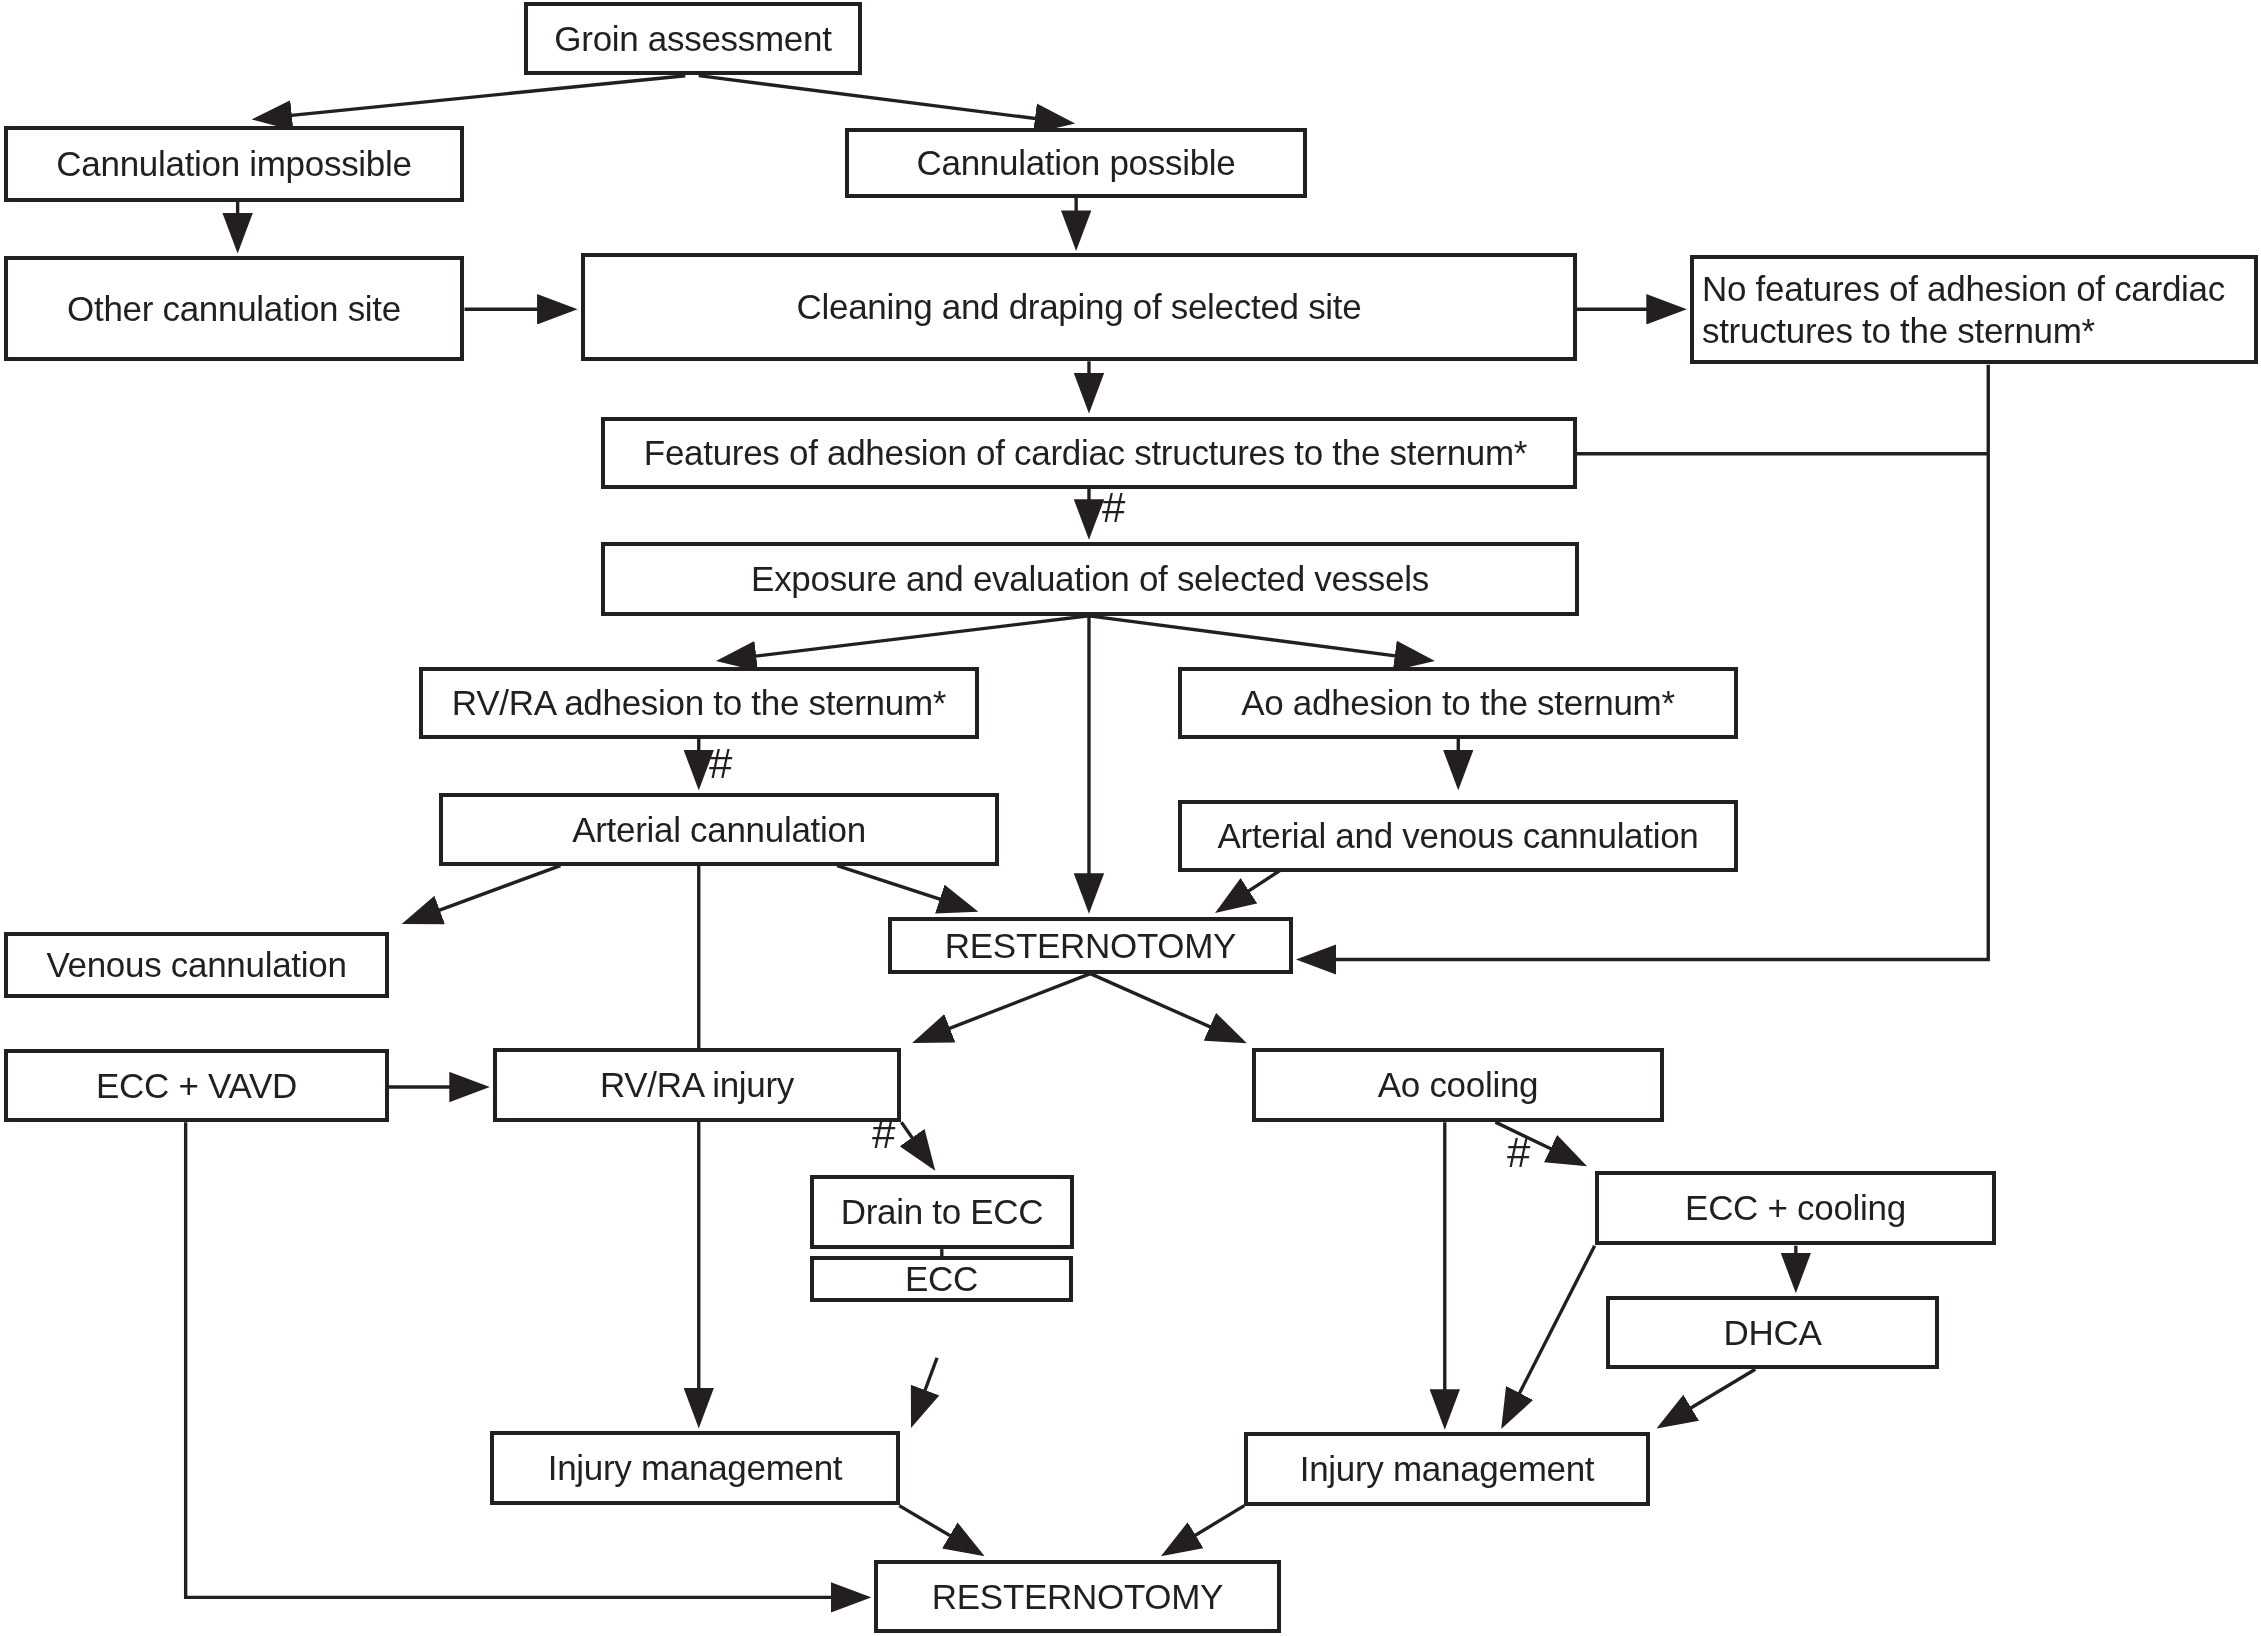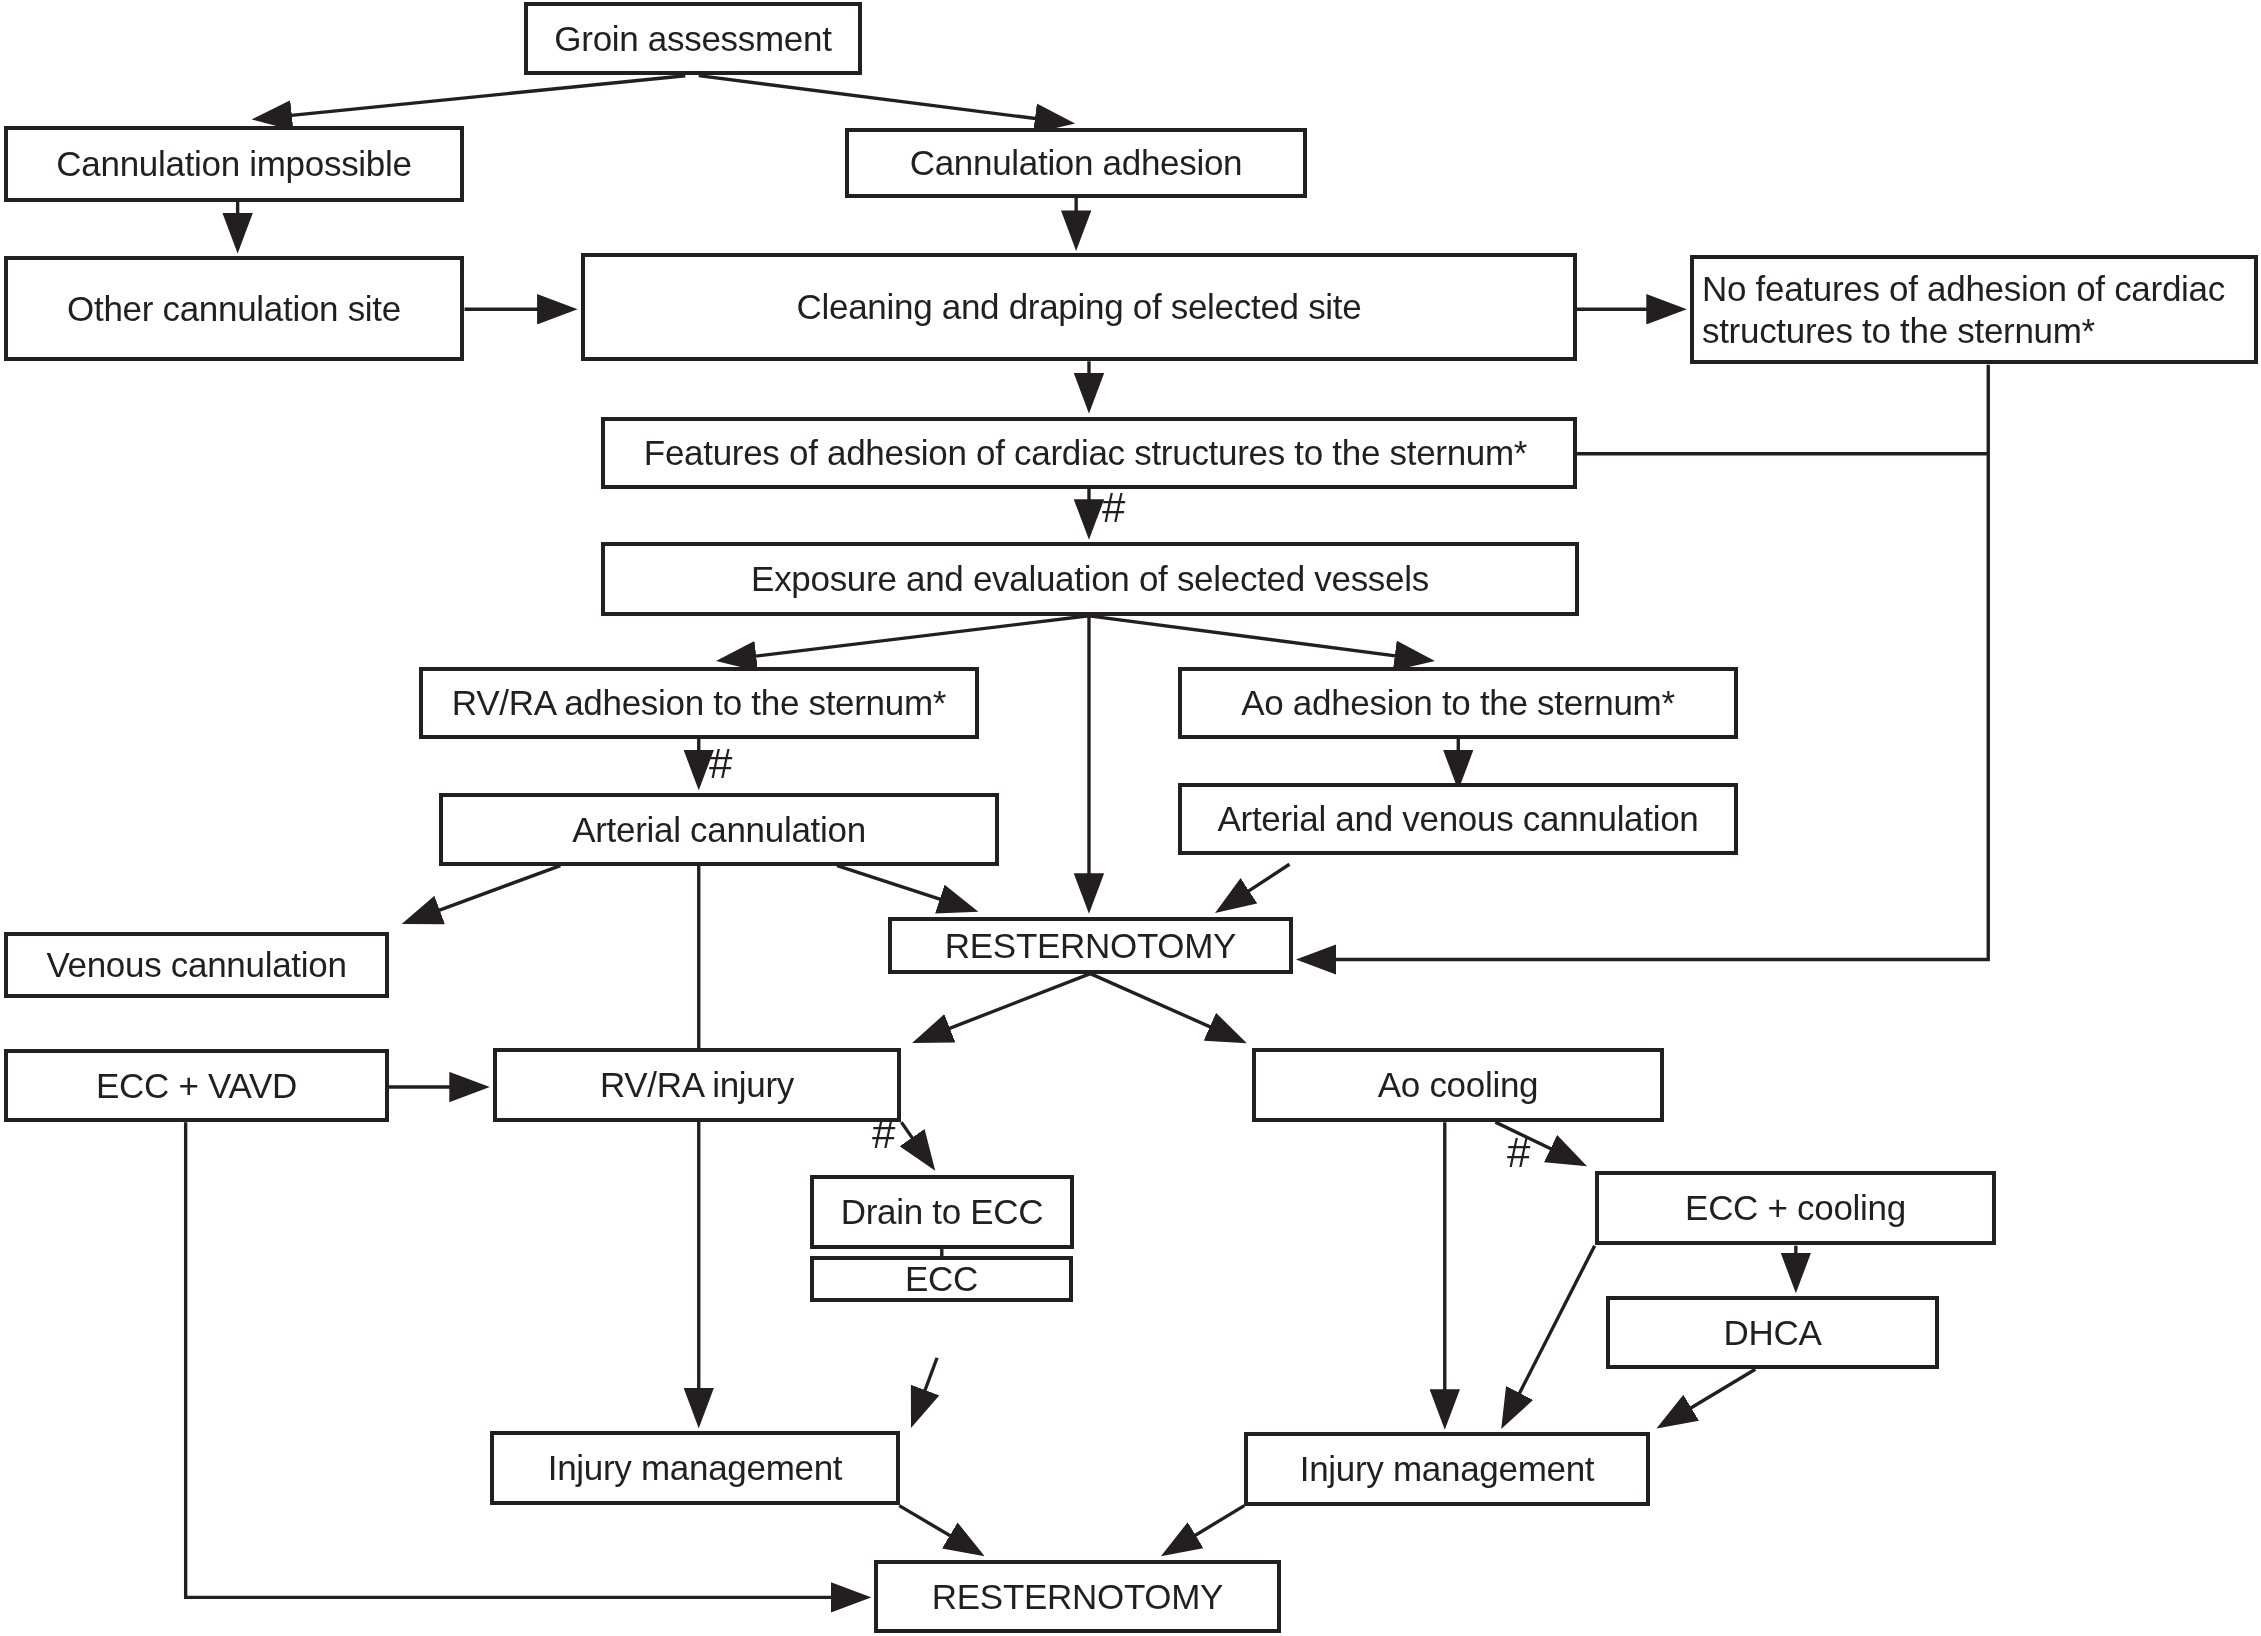--- a/index.html
+++ b/index.html
@@ -32,21 +32,21 @@
   #n-cann-imp    {left:4px;    top:126px;  width:460px;  height:76px;}
   #n-cann-pos    {left:845px; top:128px;  width:462px;  height:70px;}
   #n-other-site  {left:4px;    top:256px;  width:460px;  height:105px;}
   #n-cleaning    {left:581px;  top:253px;  width:996px; height:108px;}
   #n-no-features {left:1690px; top:255px;  width:568px;  height:109px; padding:0 8px;}
   #n-features    {left:601px;  top:417px;  width:976px; height:72px;padding-left:8px;}
   #n-exposure    {left:601px;  top:542px;  width:978px; height:74px;}
   #n-rvra-adh    {left:419px;  top:667px;  width:560px;  height:72px;}
   #n-ao-adh      {left:1178px; top:667px;  width:560px;  height:72px;}
   #n-arterial    {left:419px;  top:793px; width:560px;  height:73px;margin-left:20px;}
-  #n-art-ven     {left:1178px; top:783px; width:560px;  height:72px;}
+  #n-art-ven     {left:1178px; top:800px; width:560px;  height:72px;}
   #n-venous      {left:4px;    top:932px; width:385px;  height:66px;}
   #n-rest-mid    {left:888px; top:917px; width:405px;  height:57px;}
   #n-ecc-vavd    {left:4px;    top:1049px; width:385px;  height:73px;}
   #n-rvra-injury {left:493px;  top:1048px; width:408px;  height:74px;}
   #n-ao-injury   {left:1252px; top:1048px; width:412px;  height:74px;}
   #n-drain       {left:810px; top:1175px; width:264px;  height:74px;}
   #n-ecc-cooling {left:1595px; top:1171px; width:401px;  height:74px;}
   #n-ecc         {left:810px; top:1256px; width:263px;  height:46px;}
   #n-dhca        {left:1595px; top:1296px; width:333px;  height:73px;margin-left:11px;}
   #n-inj-l       {left:490px;  top:1431px; width:410px;  height:74px;}
@@ -101,21 +101,21 @@
       <line x1="2215" y1="1662" x2="2344" y2="1724" marker-end="url(#ah)"></line>
       <line x1="2660" y1="1845" x2="2660" y2="1908" marker-end="url(#ah)"></line>
       <line x1="2362" y1="1845" x2="2227" y2="2110" marker-end="url(#ah)"></line>
       <line x1="2600" y1="2028" x2="2460" y2="2112" marker-end="url(#ah)"></line>
       <line x1="1843" y1="2230" x2="1726" y2="2301" marker-end="url(#ah)"></line>
     </g>
   </svg>
 
   <div class="node" id="n-groin">Groin assessment</div>
   <div class="node" id="n-cann-imp">Cannulation impossible</div>
-  <div class="node" id="n-cann-pos">Cannulation adhesion</div>
+  <div class="node" id="n-cann-pos">Cannulation possible</div>
   <div class="node" id="n-other-site">Other cannulation site</div>
   <div class="node" id="n-cleaning">Cleaning and draping of selected site</div>
   <div class="node" id="n-no-features">No features of adhesion of cardiac structures to the sternum*</div>
   <div class="node" id="n-features">Features of adhesion of cardiac structures to the sternum*</div>
   <div class="node" id="n-exposure">Exposure and evaluation of selected vessels</div>
   <div class="node" id="n-rvra-adh">RV/RA adhesion to the sternum*</div>
   <div class="node" id="n-ao-adh">Ao adhesion to the sternum*</div>
   <div class="node" id="n-arterial">Arterial cannulation</div>
   <div class="node" id="n-art-ven">Arterial and venous cannulation</div>
   <div class="node" id="n-venous">Venous cannulation</div>

